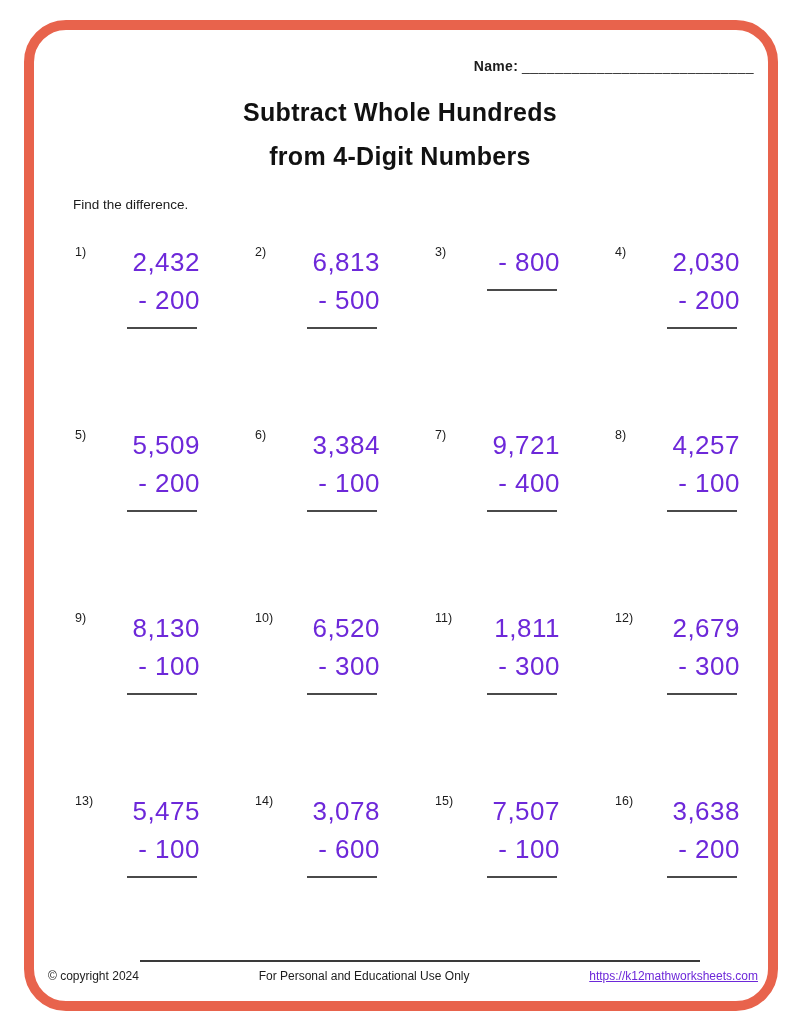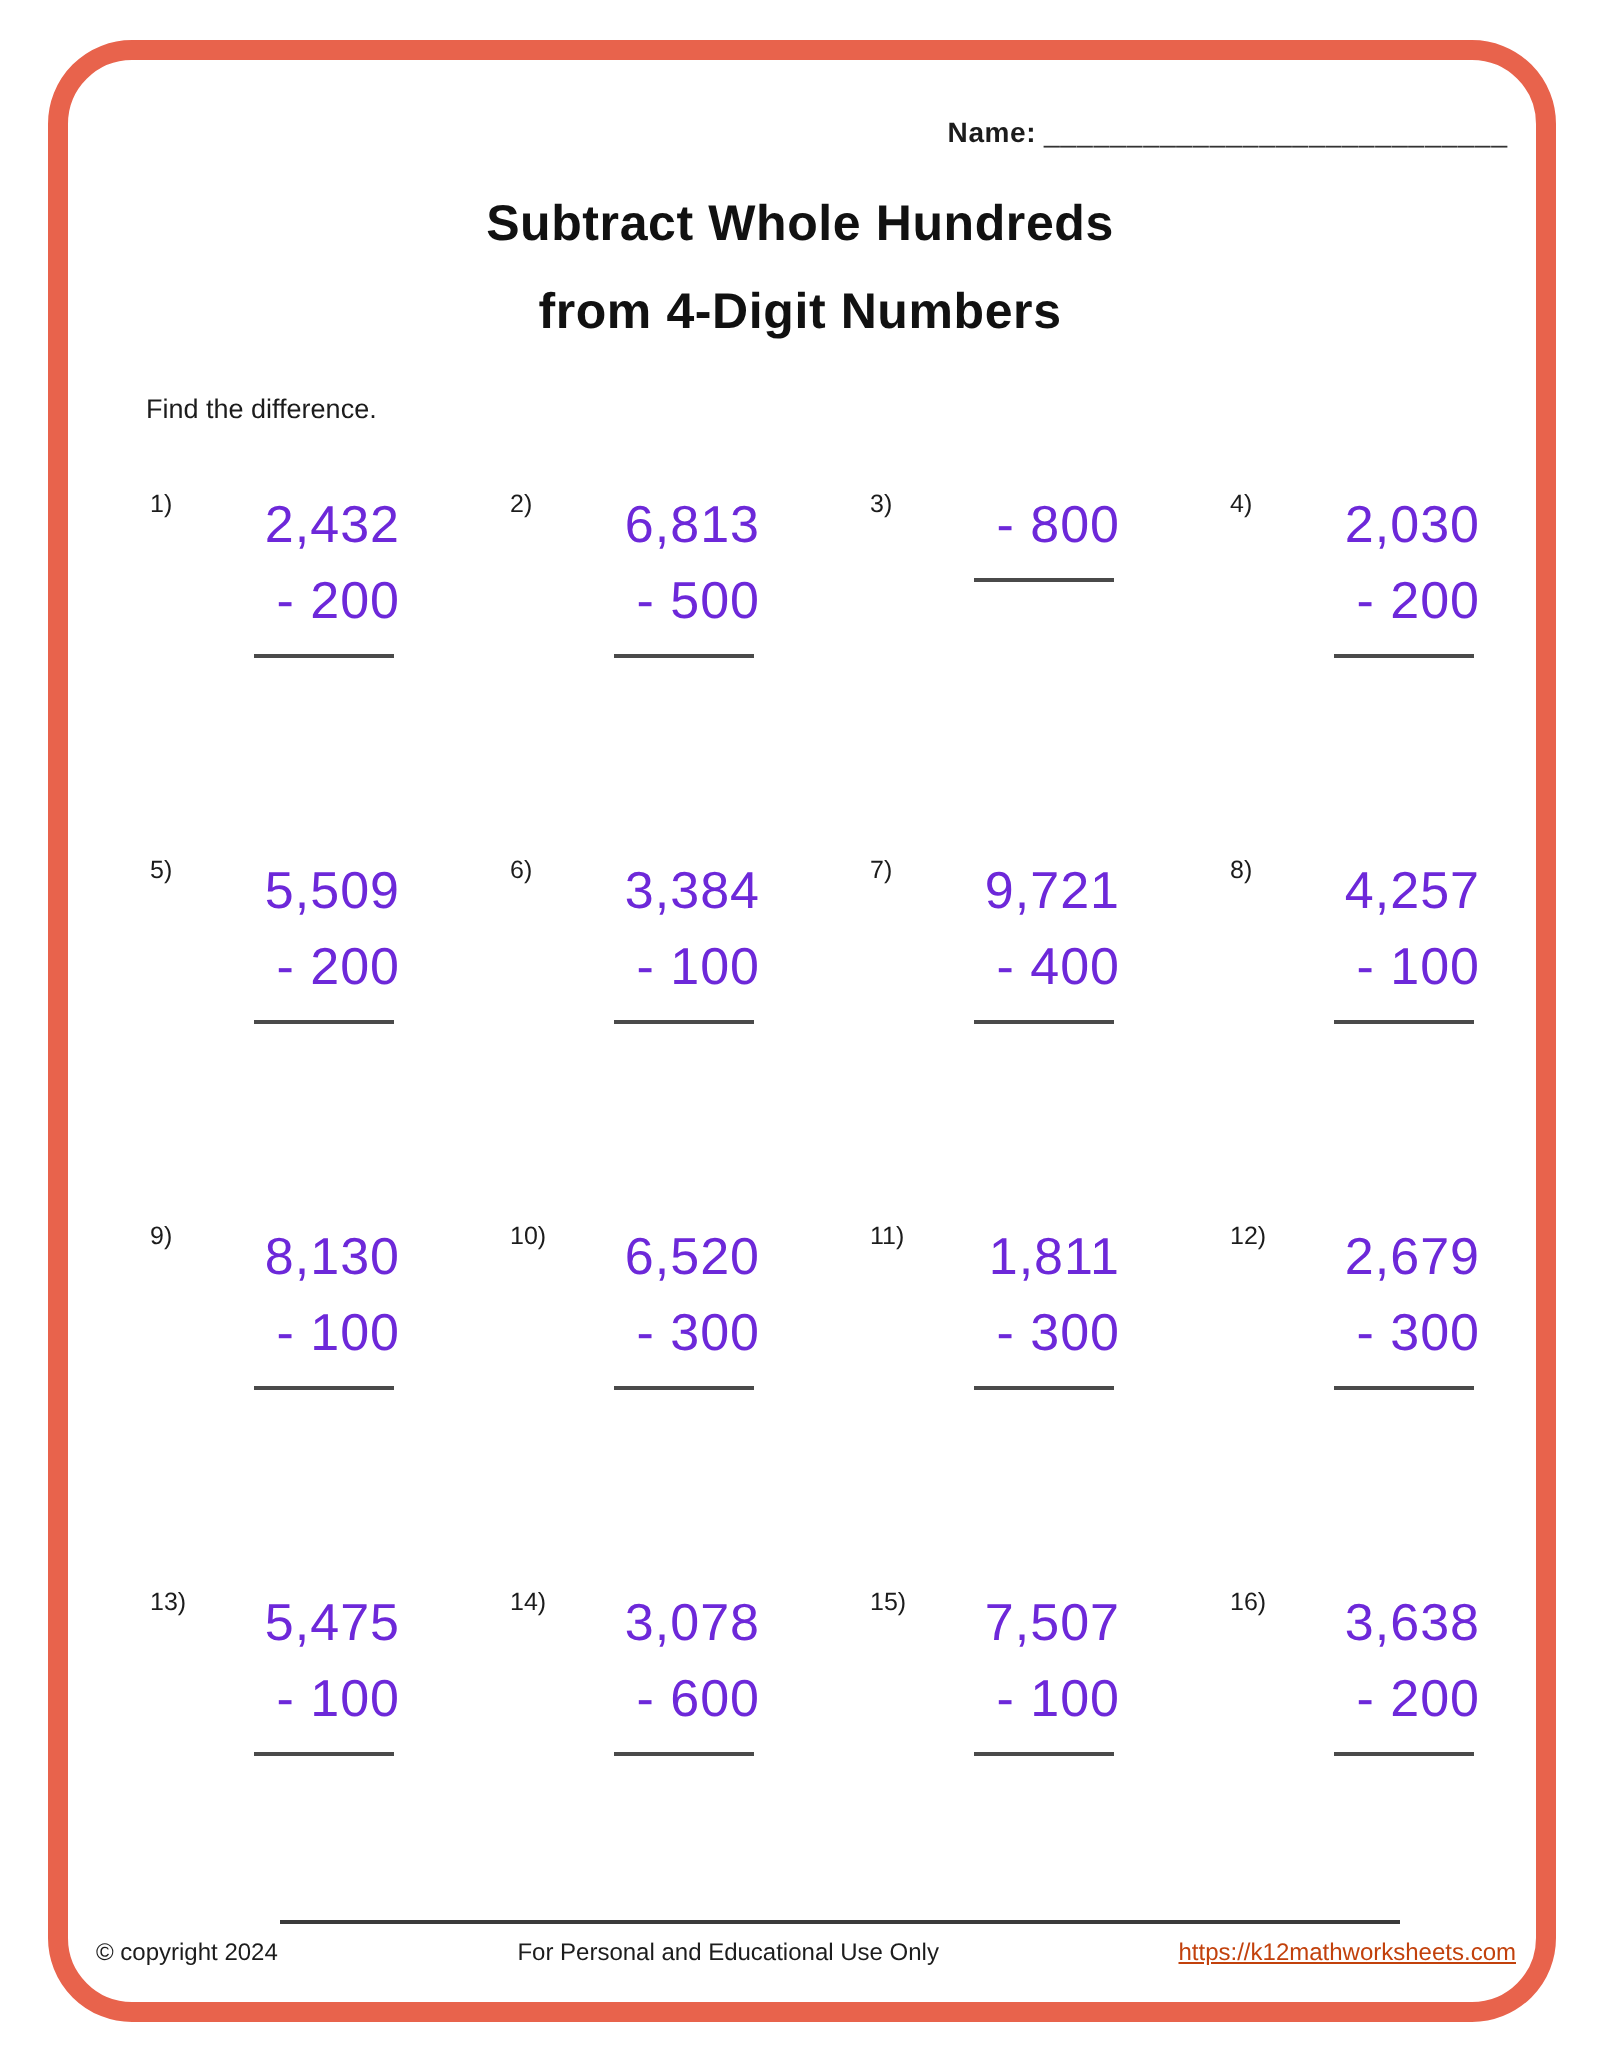--- a/index.html
+++ b/index.html
@@ -65,21 +65,21 @@
   .footer-line {
     position: absolute; top: 960px; left: 140px; width: 560px;
     border-top: 2px solid #3a3a3a;
   }
   .footer-row {
     position: absolute; top: 969px; left: 48px; right: 42px;
     display: flex; justify-content: space-between; align-items: baseline;
     font-size: 12px; color: #1c1c1c;
   }
   .footer-usage { }
-  .footer-link { color: #c2410c; text-decoration: underline; cursor: pointer; }
+  .footer-link { color: #6d28d9; text-decoration: underline; cursor: pointer; }
 </style>
 </head>
 <body>
 
 <div class="sheet">
   <div class="frame"></div>
 
   <div class="name-row">
     <span class="name-label">Name:</span>
     <span class="name-line">____________________________</span>

